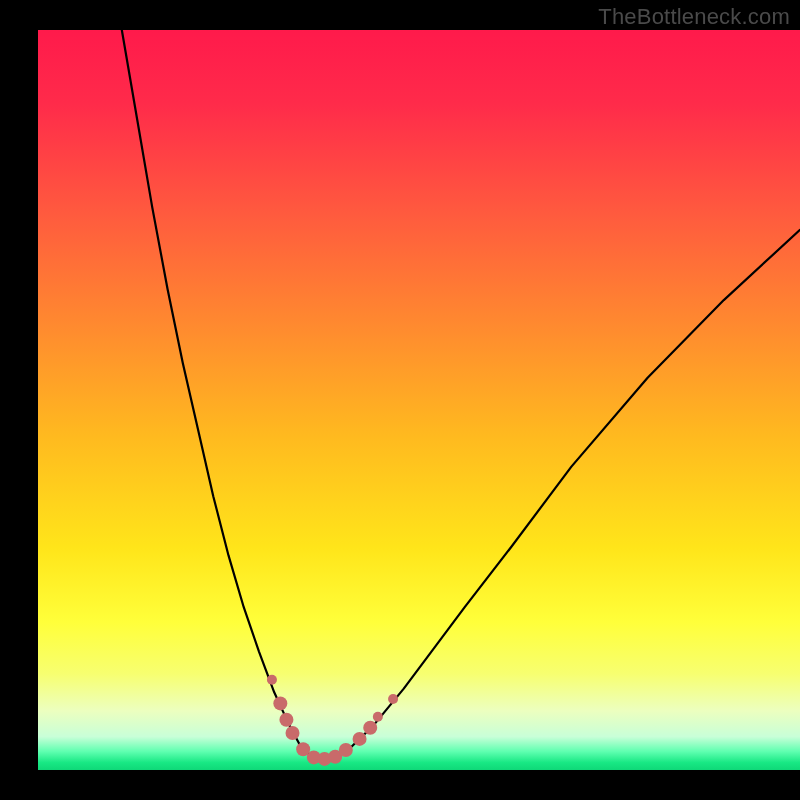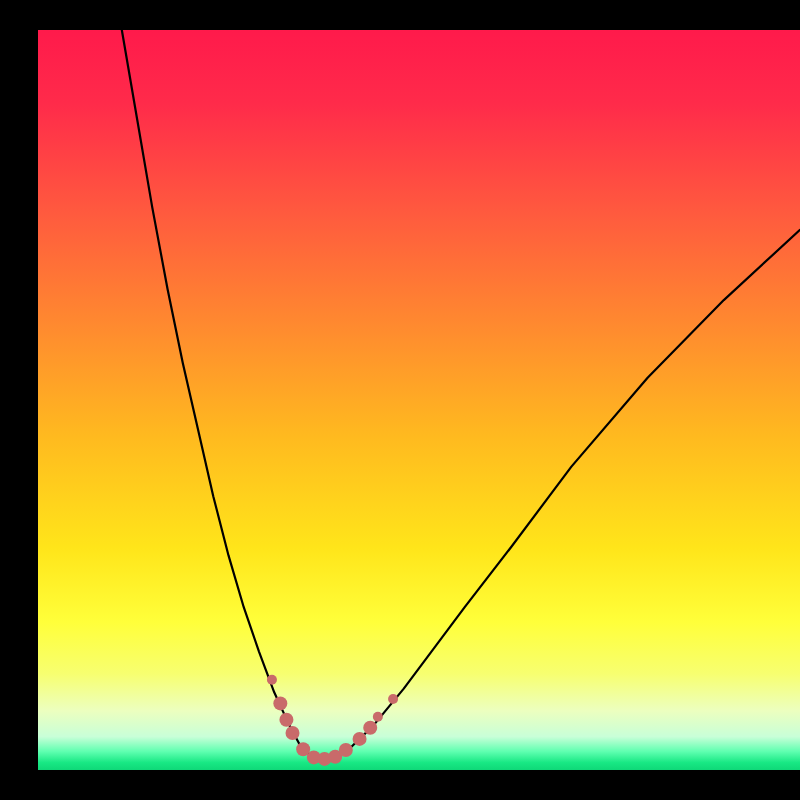--- a/index.html
+++ b/index.html
@@ -31,20 +31,21 @@
     position: absolute;
     top: 0;
     left: 0;
   }
 </style>
 </head>
 <body>
 
 <div class="frame">
 
+  <div class="watermark">TheBottleneck.com</div>
 
   <svg id="chart-svg" width="800" height="800" viewBox="0 0 800 800">
     <defs>
       <linearGradient id="bg-grad" x1="0" y1="0" x2="0" y2="1">
           <stop offset="0%" stop-color="#ff1a4b"></stop>
           <stop offset="10%" stop-color="#ff2b4a"></stop>
           <stop offset="25%" stop-color="#ff5b3e"></stop>
           <stop offset="40%" stop-color="#ff8a2f"></stop>
           <stop offset="55.00000000000001%" stop-color="#ffba1f"></stop>
           <stop offset="70%" stop-color="#ffe51a"></stop>

